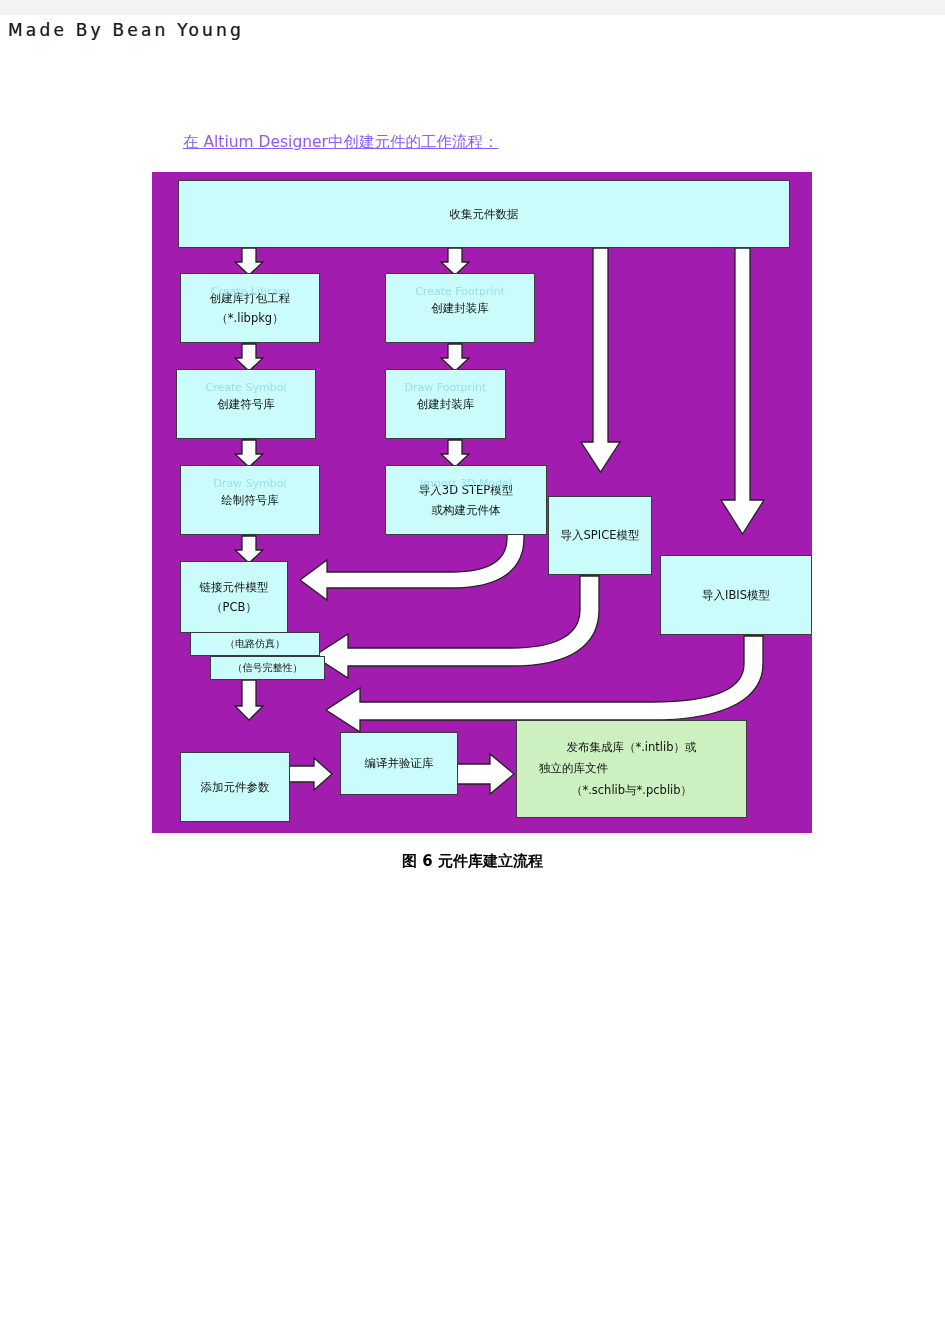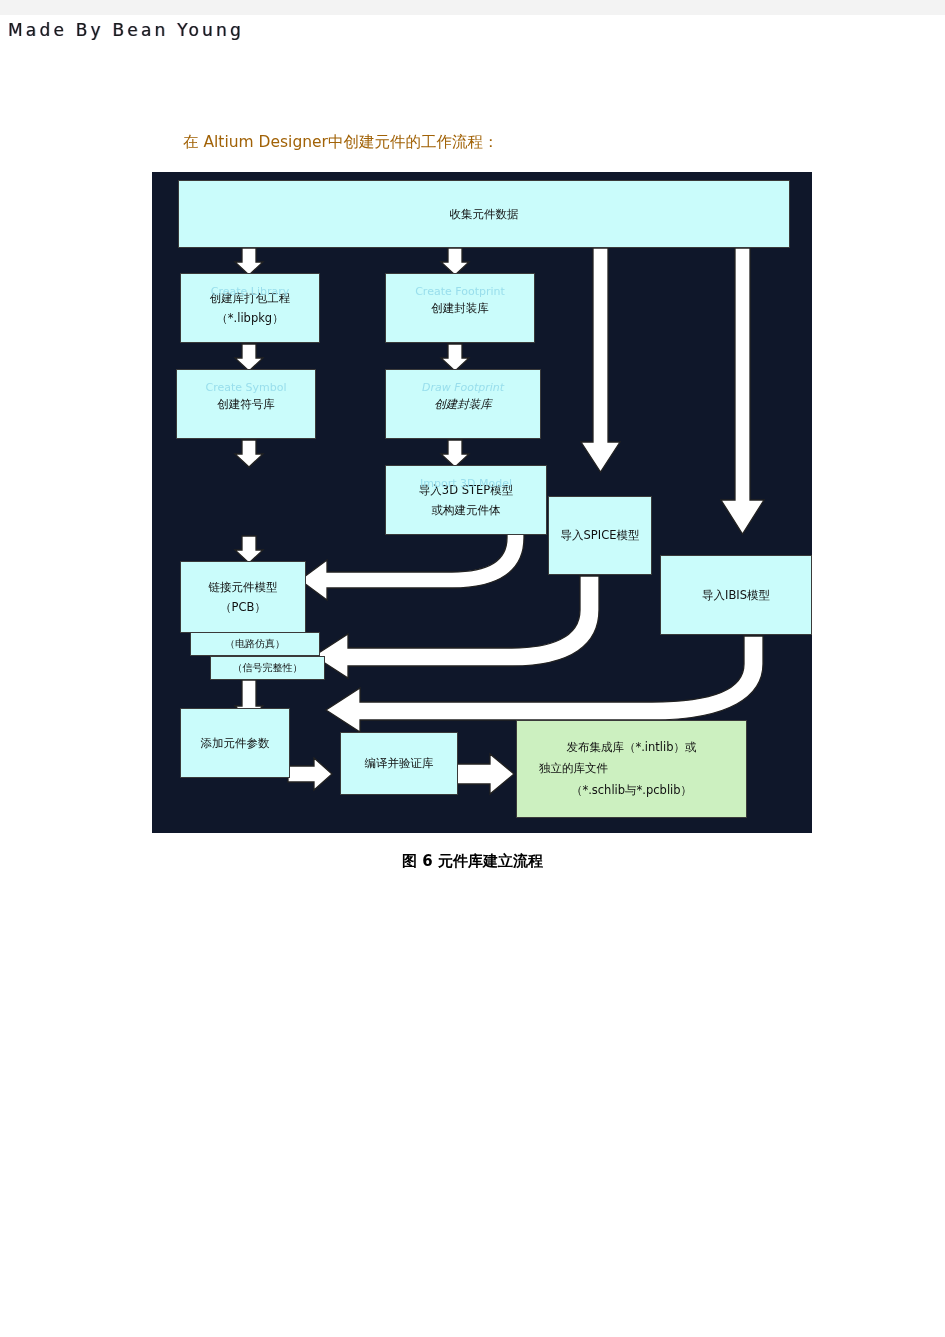--- a/index.html
+++ b/index.html
@@ -37,33 +37,34 @@
     color: #1a1a1a;
     font-family: "DejaVu Sans", sans-serif;
     white-space: nowrap;
     text-shadow: 0.6px 0 0 rgba(0,90,170,0.45), -0.6px 0 0 rgba(190,30,30,0.35);
   }
   .intro-line {
     position: absolute;
     left: 183px;
     top: 132px;
     font-size: 15.5px;
-    color: #a16207;
+    color: #8b5cf6;
     white-space: nowrap;
     font-family: "DejaVu Sans", "Liberation Sans", sans-serif;
+    text-decoration: underline;
   }
 
   
   .diagram {
     position: absolute;
     left: 152px;
     top: 172px;
     width: 660px;
     height: 661px;
-    background: #0f172a;
+    background: #a21caf;
   }
   .diagram svg { position:absolute; left:0; top:0; }
 
   .node {
     position: absolute;
     box-sizing: border-box;
     background: #cafcfb;
     border: 1.4px solid #3a3a3a;
     display: flex;
     flex-direction: column;
@@ -194,54 +195,58 @@
   <div class="node" style="left:233px; top:101px; width:150px; height:70px;">
     <span class="ghost">Create Footprint</span>
     <span class="ln">创建封装库</span>
   </div>
 
   <div class="node" style="left:24px; top:197px; width:140px; height:70px;">
     <span class="ghost">Create Symbol</span>
     <span class="ln">创建符号库</span>
   </div>
 
-  <div class="node" style="left:233px; top:197px; width:156px; height:70px;font-style:italic;">
+  <div class="node" style="left:233px; top:197px; width:121px; height:70px;">
     <span class="ghost">Draw Footprint</span>
     <span class="ln">创建封装库</span>
   </div>
 
+  <div class="node" style="left:28px; top:293px; width:140px; height:70px;">
+    <span class="ghost">Draw Symbol</span>
+    <span class="ln">绘制符号库</span>
+  </div>
 
   <div class="node" style="left:233px; top:293px; width:162px; height:70px;">
     <span class="ghost">Import 3D Model</span>
     <span class="ln">导入3D STEP模型</span>
     <span class="ln">或构建元件体</span>
   </div>
 
   <div class="node" style="left:58px; top:484px; width:115px; height:24px; font-size:10px; z-index:5;">
     <span class="ln">（信号完整性）</span>
   </div>
 
   <div class="node" style="left:38px; top:460px; width:130px; height:24px; font-size:10px; z-index:6;">
     <span class="ln">（电路仿真）</span>
   </div>
 
-  <div class="node" style="left:28px; top:389px; width:126px; height:72px; z-index:7;text-align:center;">
+  <div class="node" style="left:28px; top:389px; width:108px; height:72px; z-index:7;text-align:center;">
     <span class="ln">链接元件模型</span>
     <span class="ln">（PCB）</span>
   </div>
 
   <div class="node" style="left:396px; top:324px; width:104px; height:79px;">
     <span class="ln">导入SPICE模型</span>
   </div>
 
   <div class="node" style="left:508px; top:383px; width:152px; height:80px;">
     <span class="ln">导入IBIS模型</span>
   </div>
 
-  <div class="node" style="left:28px; top:536px; width:110px; height:70px;">
+  <div class="node" style="left:28px; top:580px; width:110px; height:70px;">
     <span class="ln">添加元件参数</span>
   </div>
 
   <div class="node" style="left:188px; top:560px; width:118px; height:63px;">
     <span class="ln">编译并验证库</span>
   </div>
 
   <div class="node green" style="left:364px; top:548px; width:231px; height:98px; line-height:1.85;">
     <span class="ln">发布集成库（*.intlib）或</span>
     <span class="ln" style="align-self:flex-start; margin-left:22px;">独立的库文件</span>

